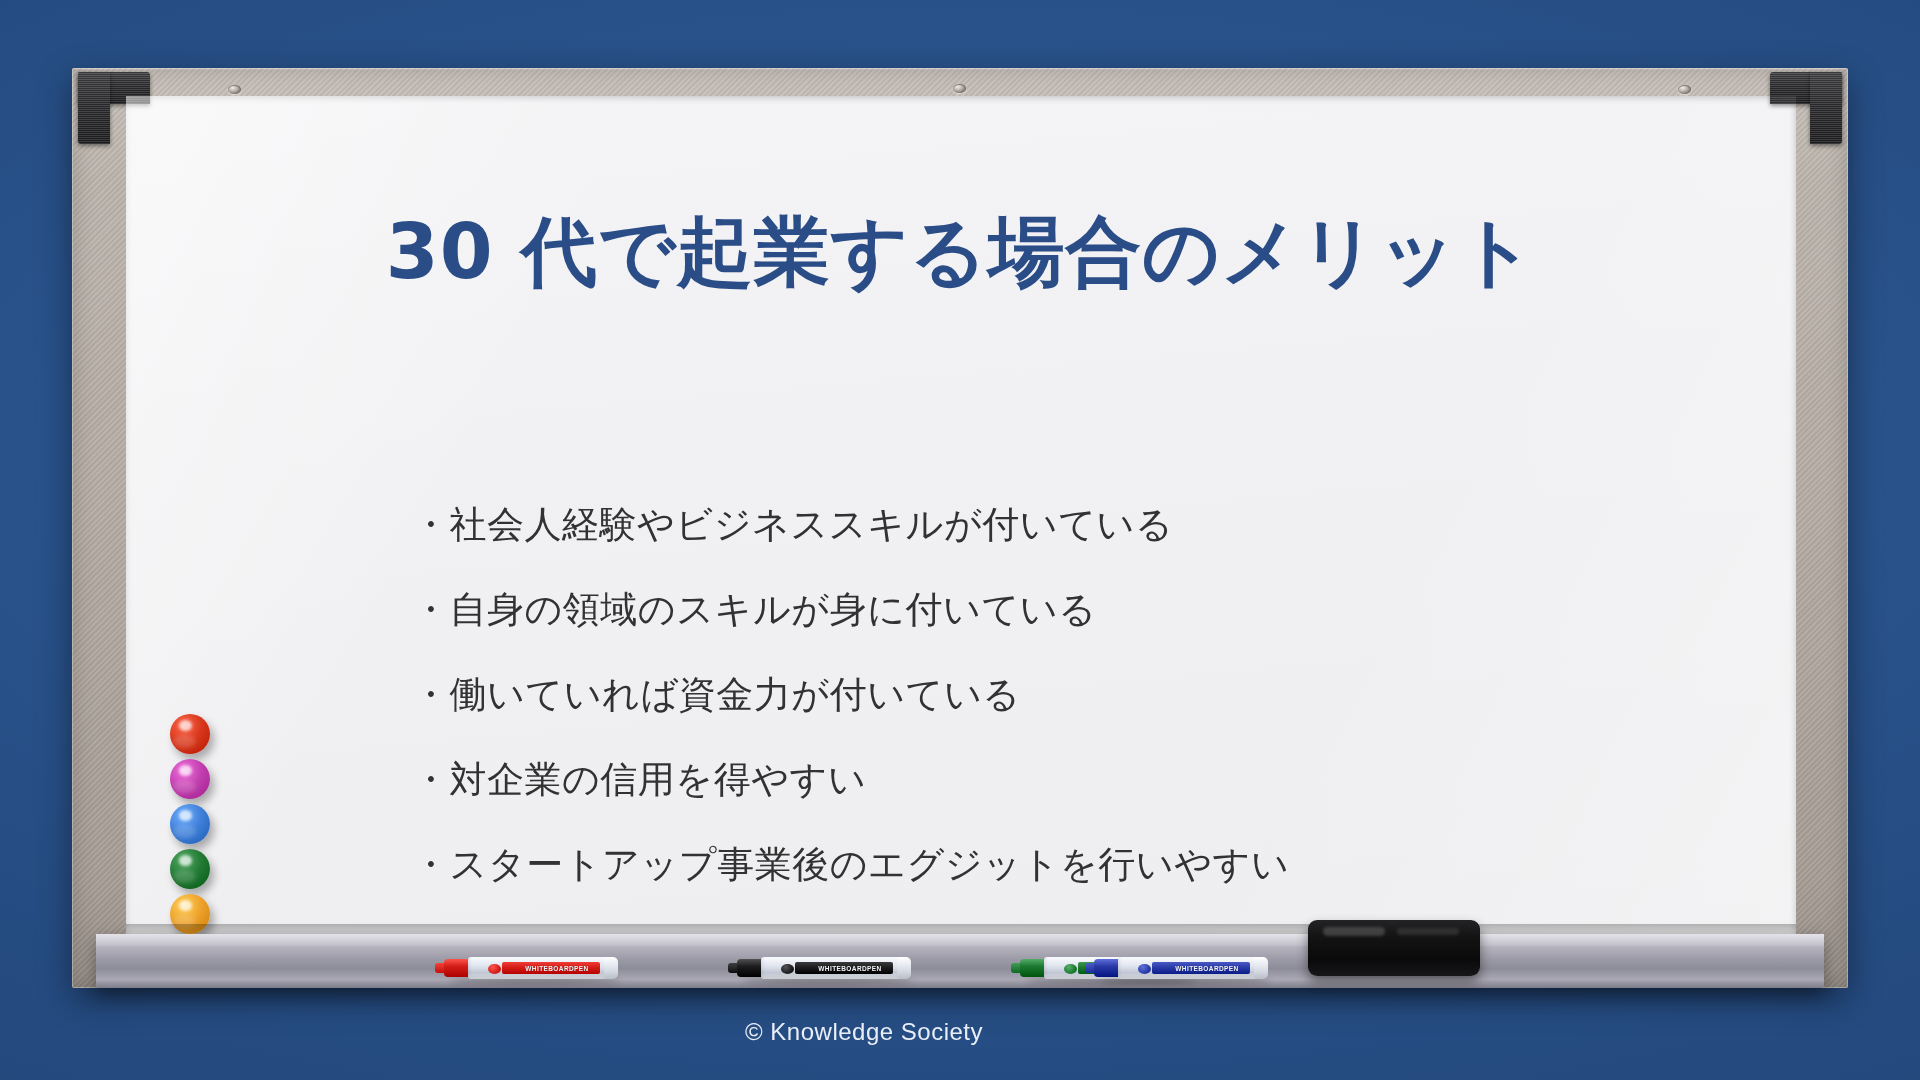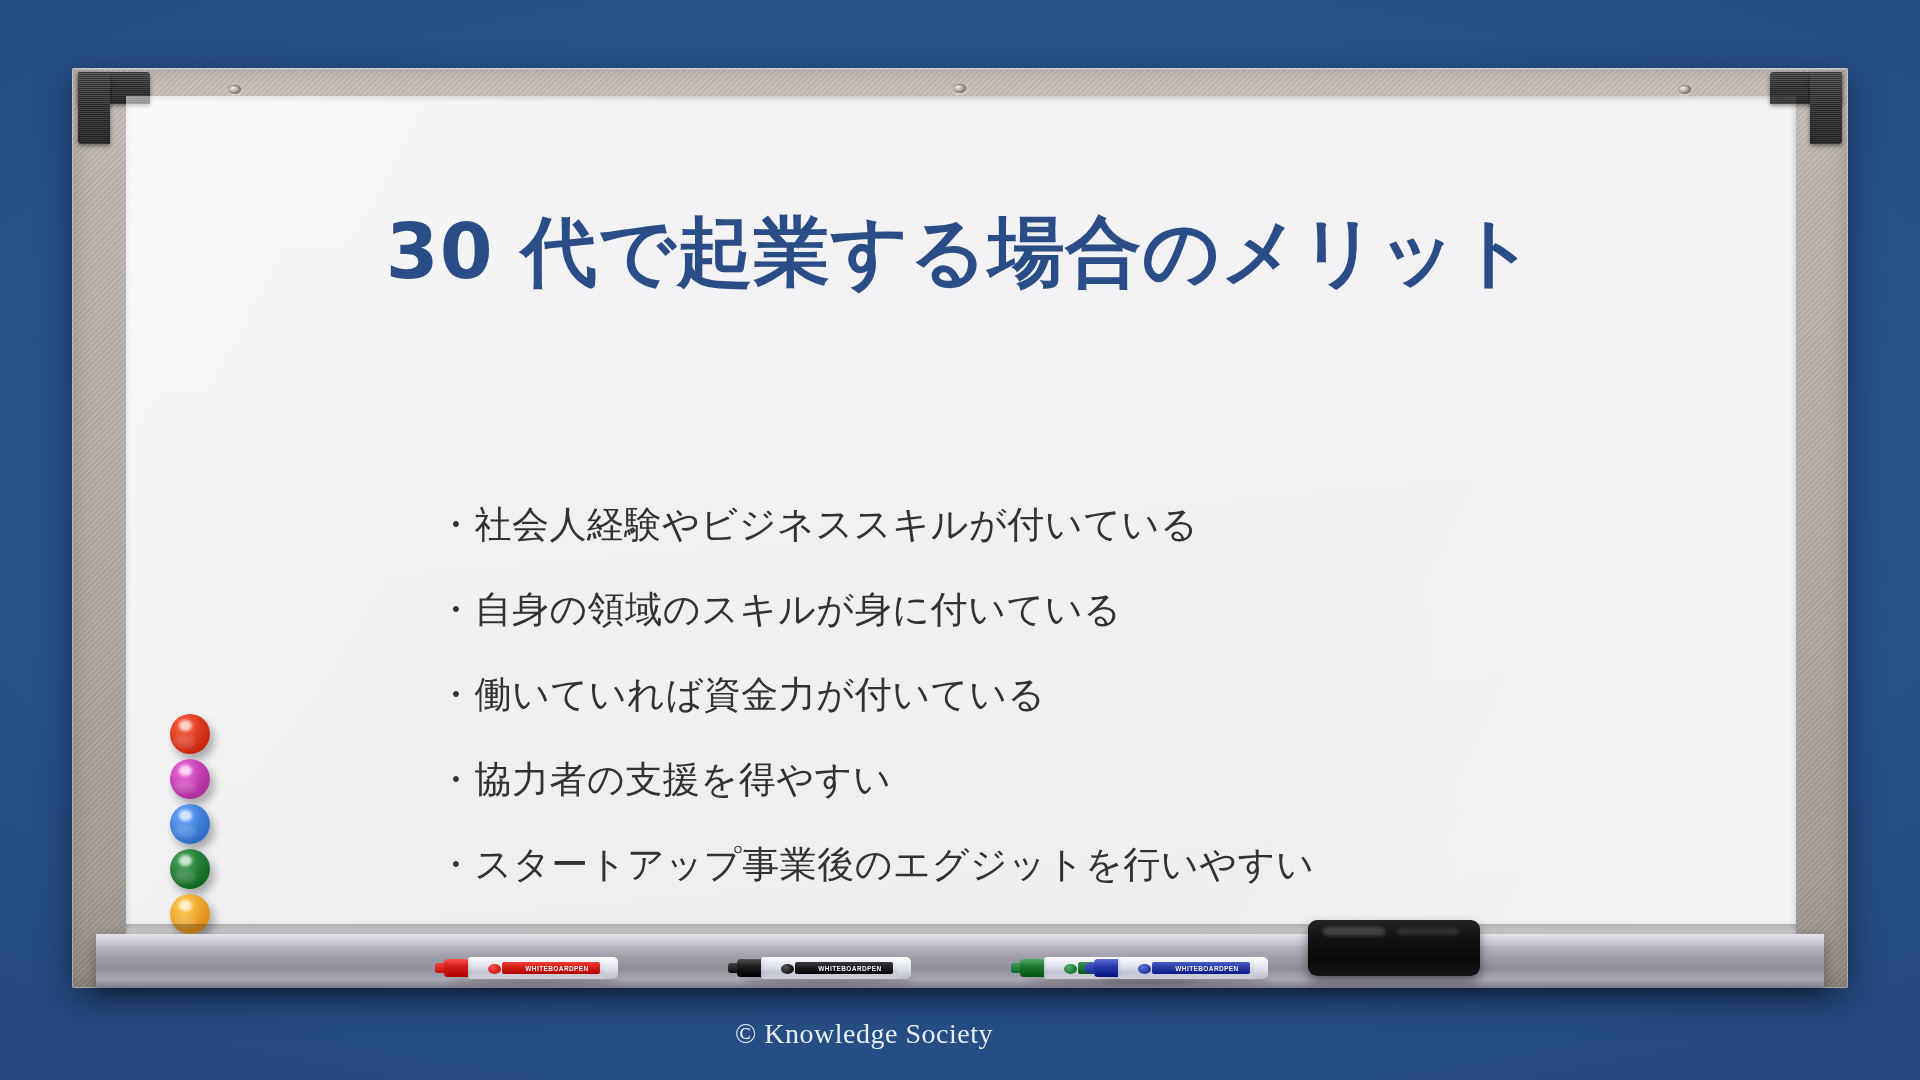--- a/index.html
+++ b/index.html
@@ -143,28 +143,28 @@
     font-family:"DejaVu Sans","Liberation Sans",sans-serif;
     font-weight:bold;font-size:76px;line-height:88px;
     color:#2a4d87;letter-spacing:1px;white-space:nowrap;
   }
   #bullet-list{
     position:absolute;left:286px;top:386px;width:1340px;
   }
   .bullet-item{
     font-family:Liberation Serif, serif;
     font-size:37px;line-height:85px;color:#333233;
-    white-space:nowrap;letter-spacing:.5px;margin-left:25px;
+    white-space:nowrap;letter-spacing:.5px;
   }
 
   
   #footer{
     position:absolute;left:0;top:1018px;width:1728px;text-align:center;
-    font-family:Liberation Serif, serif;
-    font-size:28px;color:#e9eef7;letter-spacing:.5px;
+    font-family:Liberation Sans, sans-serif;
+    font-size:24px;color:#e9eef7;letter-spacing:.5px;
   }
 </style>
 </head>
 <body>
 
 <div id="slide">
 
   <div id="board-frame"></div>
 
   <div id="board-surface"></div>
@@ -184,21 +184,21 @@
 
   <div id="board-sheen"></div>
 
   <div id="board-content">
     <div id="slide-title">30 代で起業する場合のメリット</div>
 
     <div id="bullet-list">
       <div class="bullet-item">・社会人経験やビジネススキルが付いている</div>
       <div class="bullet-item">・自身の領域のスキルが身に付いている</div>
       <div class="bullet-item">・働いていれば資金力が付いている</div>
-      <div class="bullet-item">・協力者の支援を得やすい</div>
+      <div class="bullet-item">・対企業の信用を得やすい</div>
       <div class="bullet-item">・スタートアップ事業後のエグジットを行いやすい</div>
     </div>
   </div>
 
   <div class="magnet" id="magnet-0" style="left: 170px; top: 714px; background: radial-gradient(circle at 34% 28%, rgb(255, 104, 76) 0%, rgb(216, 56, 28) 46%, rgb(182, 22, 0) 100%);"></div>
   <div class="magnet" id="magnet-1" style="left: 170px; top: 759px; background: radial-gradient(circle at 34% 28%, rgb(241, 111, 222) 0%, rgb(193, 63, 174) 46%, rgb(159, 29, 140) 100%);"></div>
   <div class="magnet" id="magnet-2" style="left: 170px; top: 804px; background: radial-gradient(circle at 34% 28%, rgb(111, 175, 255) 0%, rgb(63, 127, 216) 46%, rgb(29, 93, 182) 100%);"></div>
   <div class="magnet" id="magnet-3" style="left: 170px; top: 849px; background: radial-gradient(circle at 34% 28%, rgb(83, 170, 100) 0%, rgb(35, 122, 52) 46%, rgb(1, 88, 18) 100%);"></div>
   <div class="magnet" id="magnet-4" style="left: 170px; top: 894px; background: radial-gradient(circle at 34% 28%, rgb(255, 209, 90) 0%, rgb(237, 161, 42) 46%, rgb(203, 127, 8) 100%);"></div>
 

